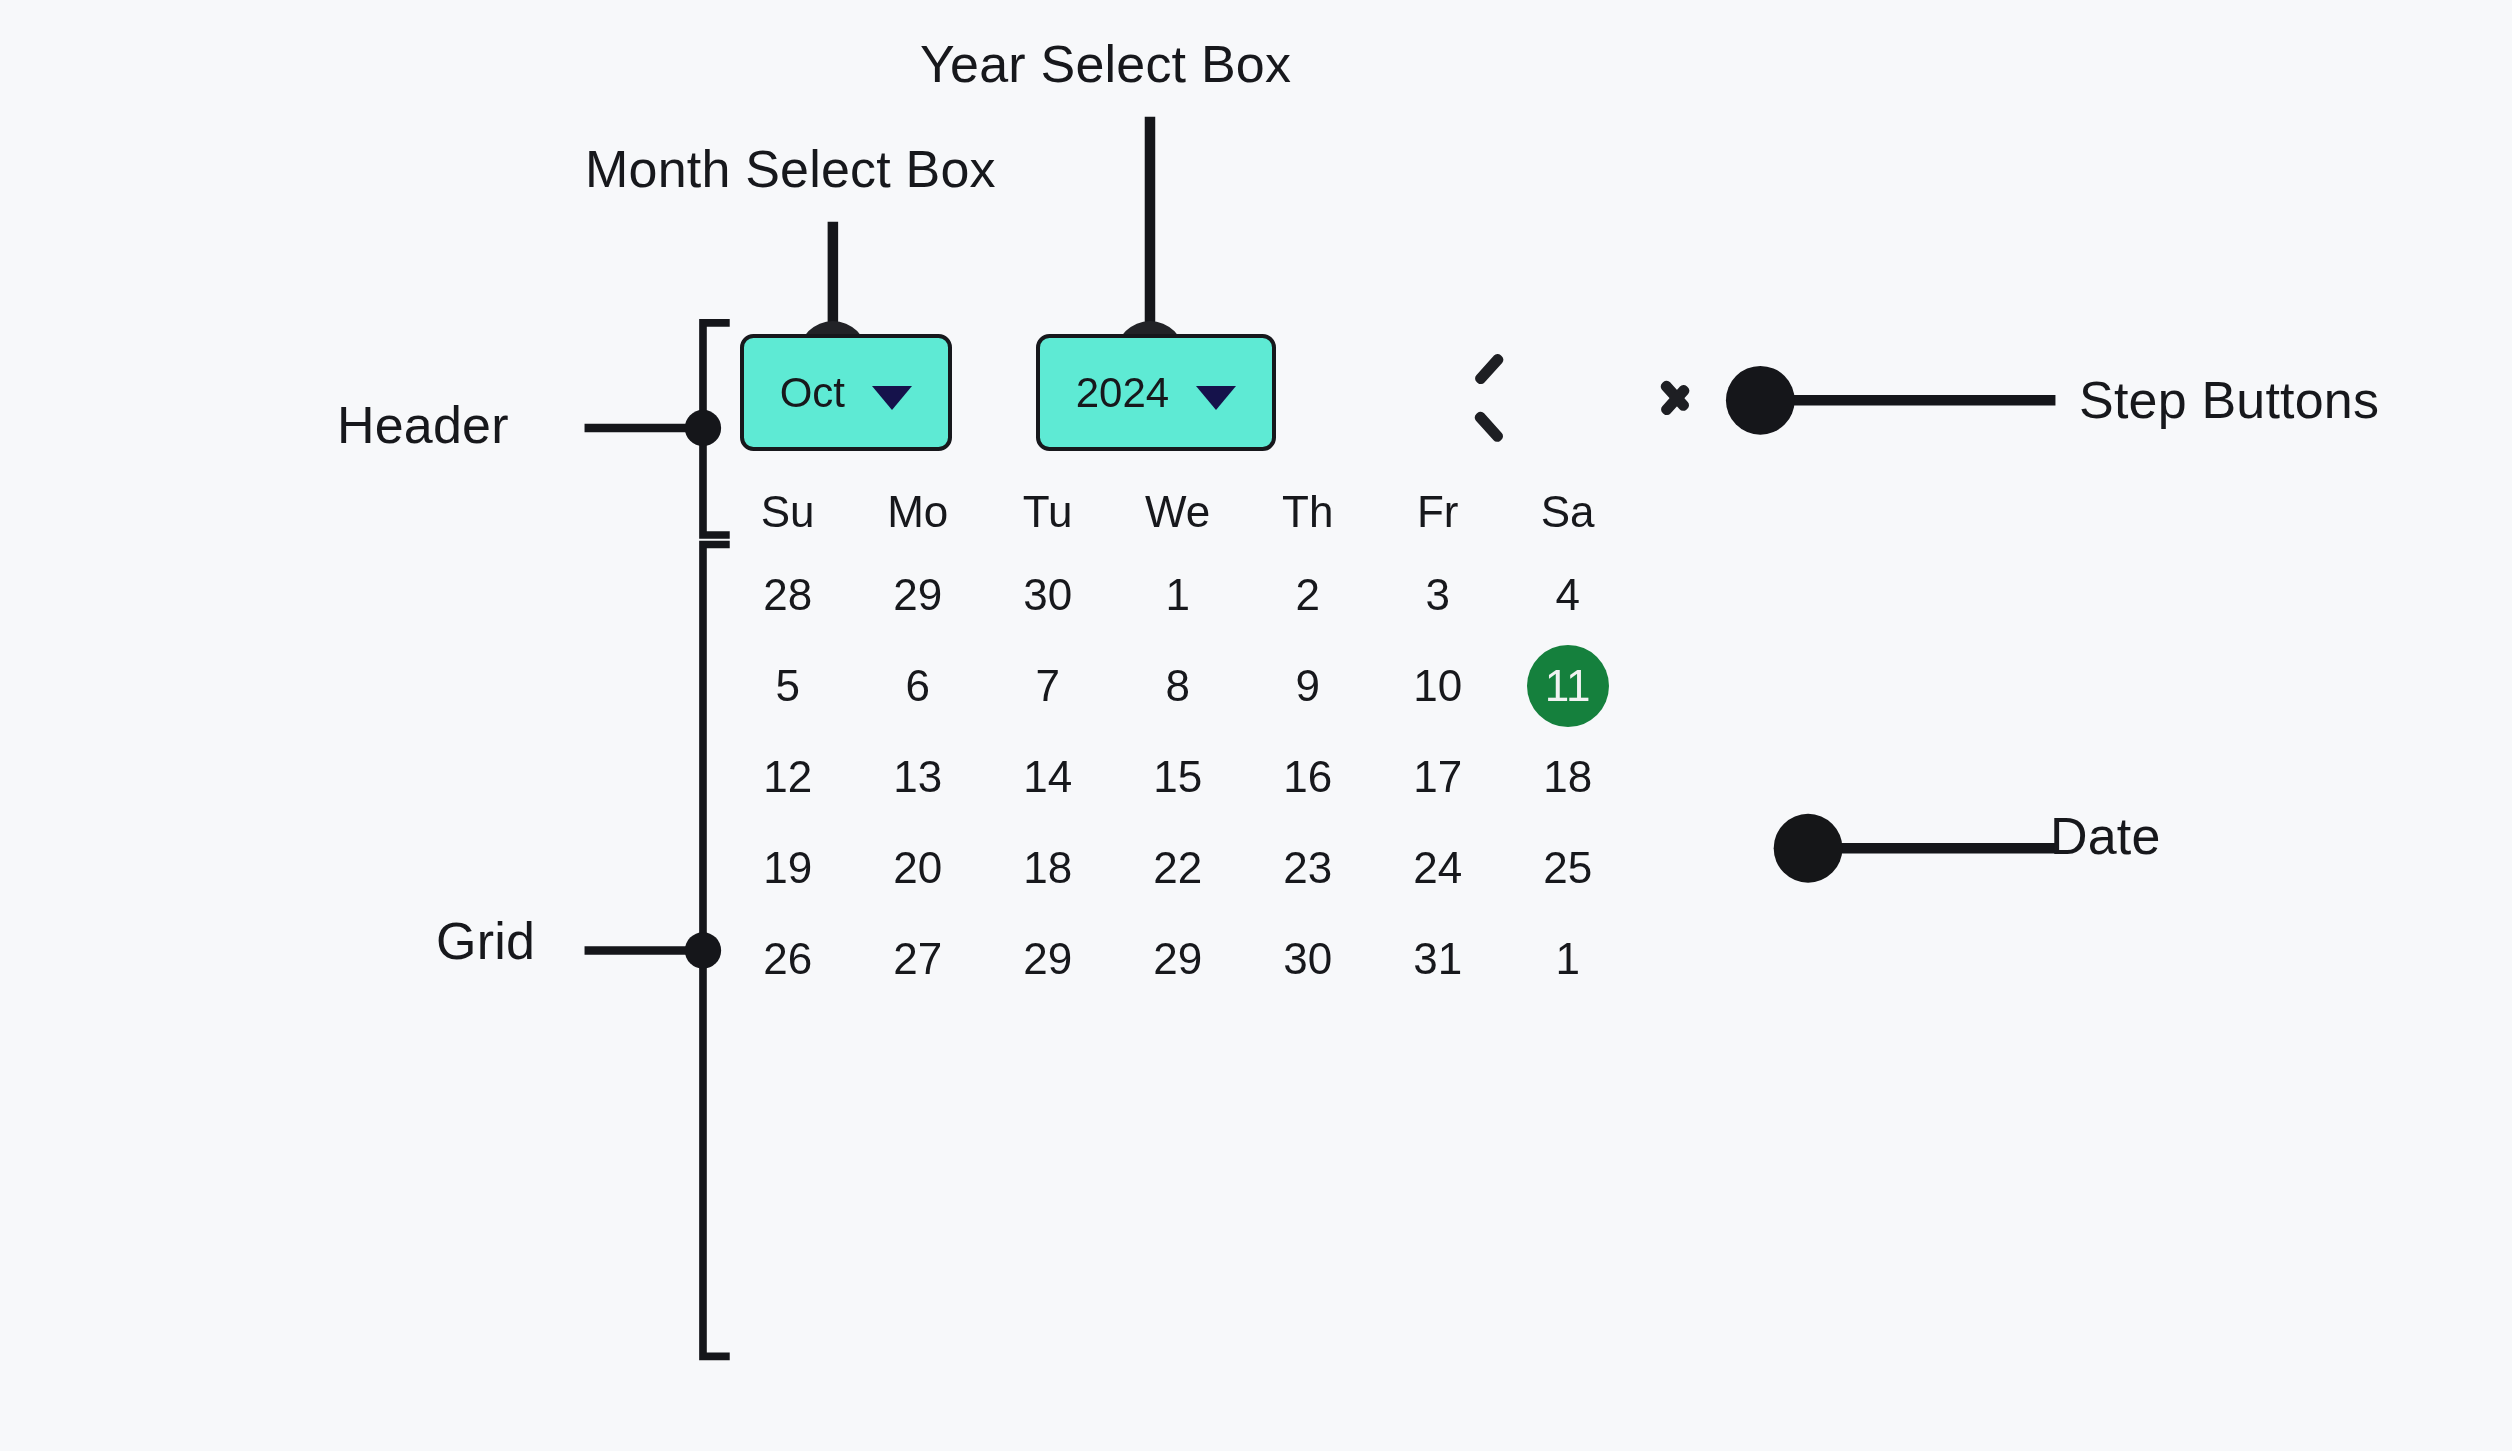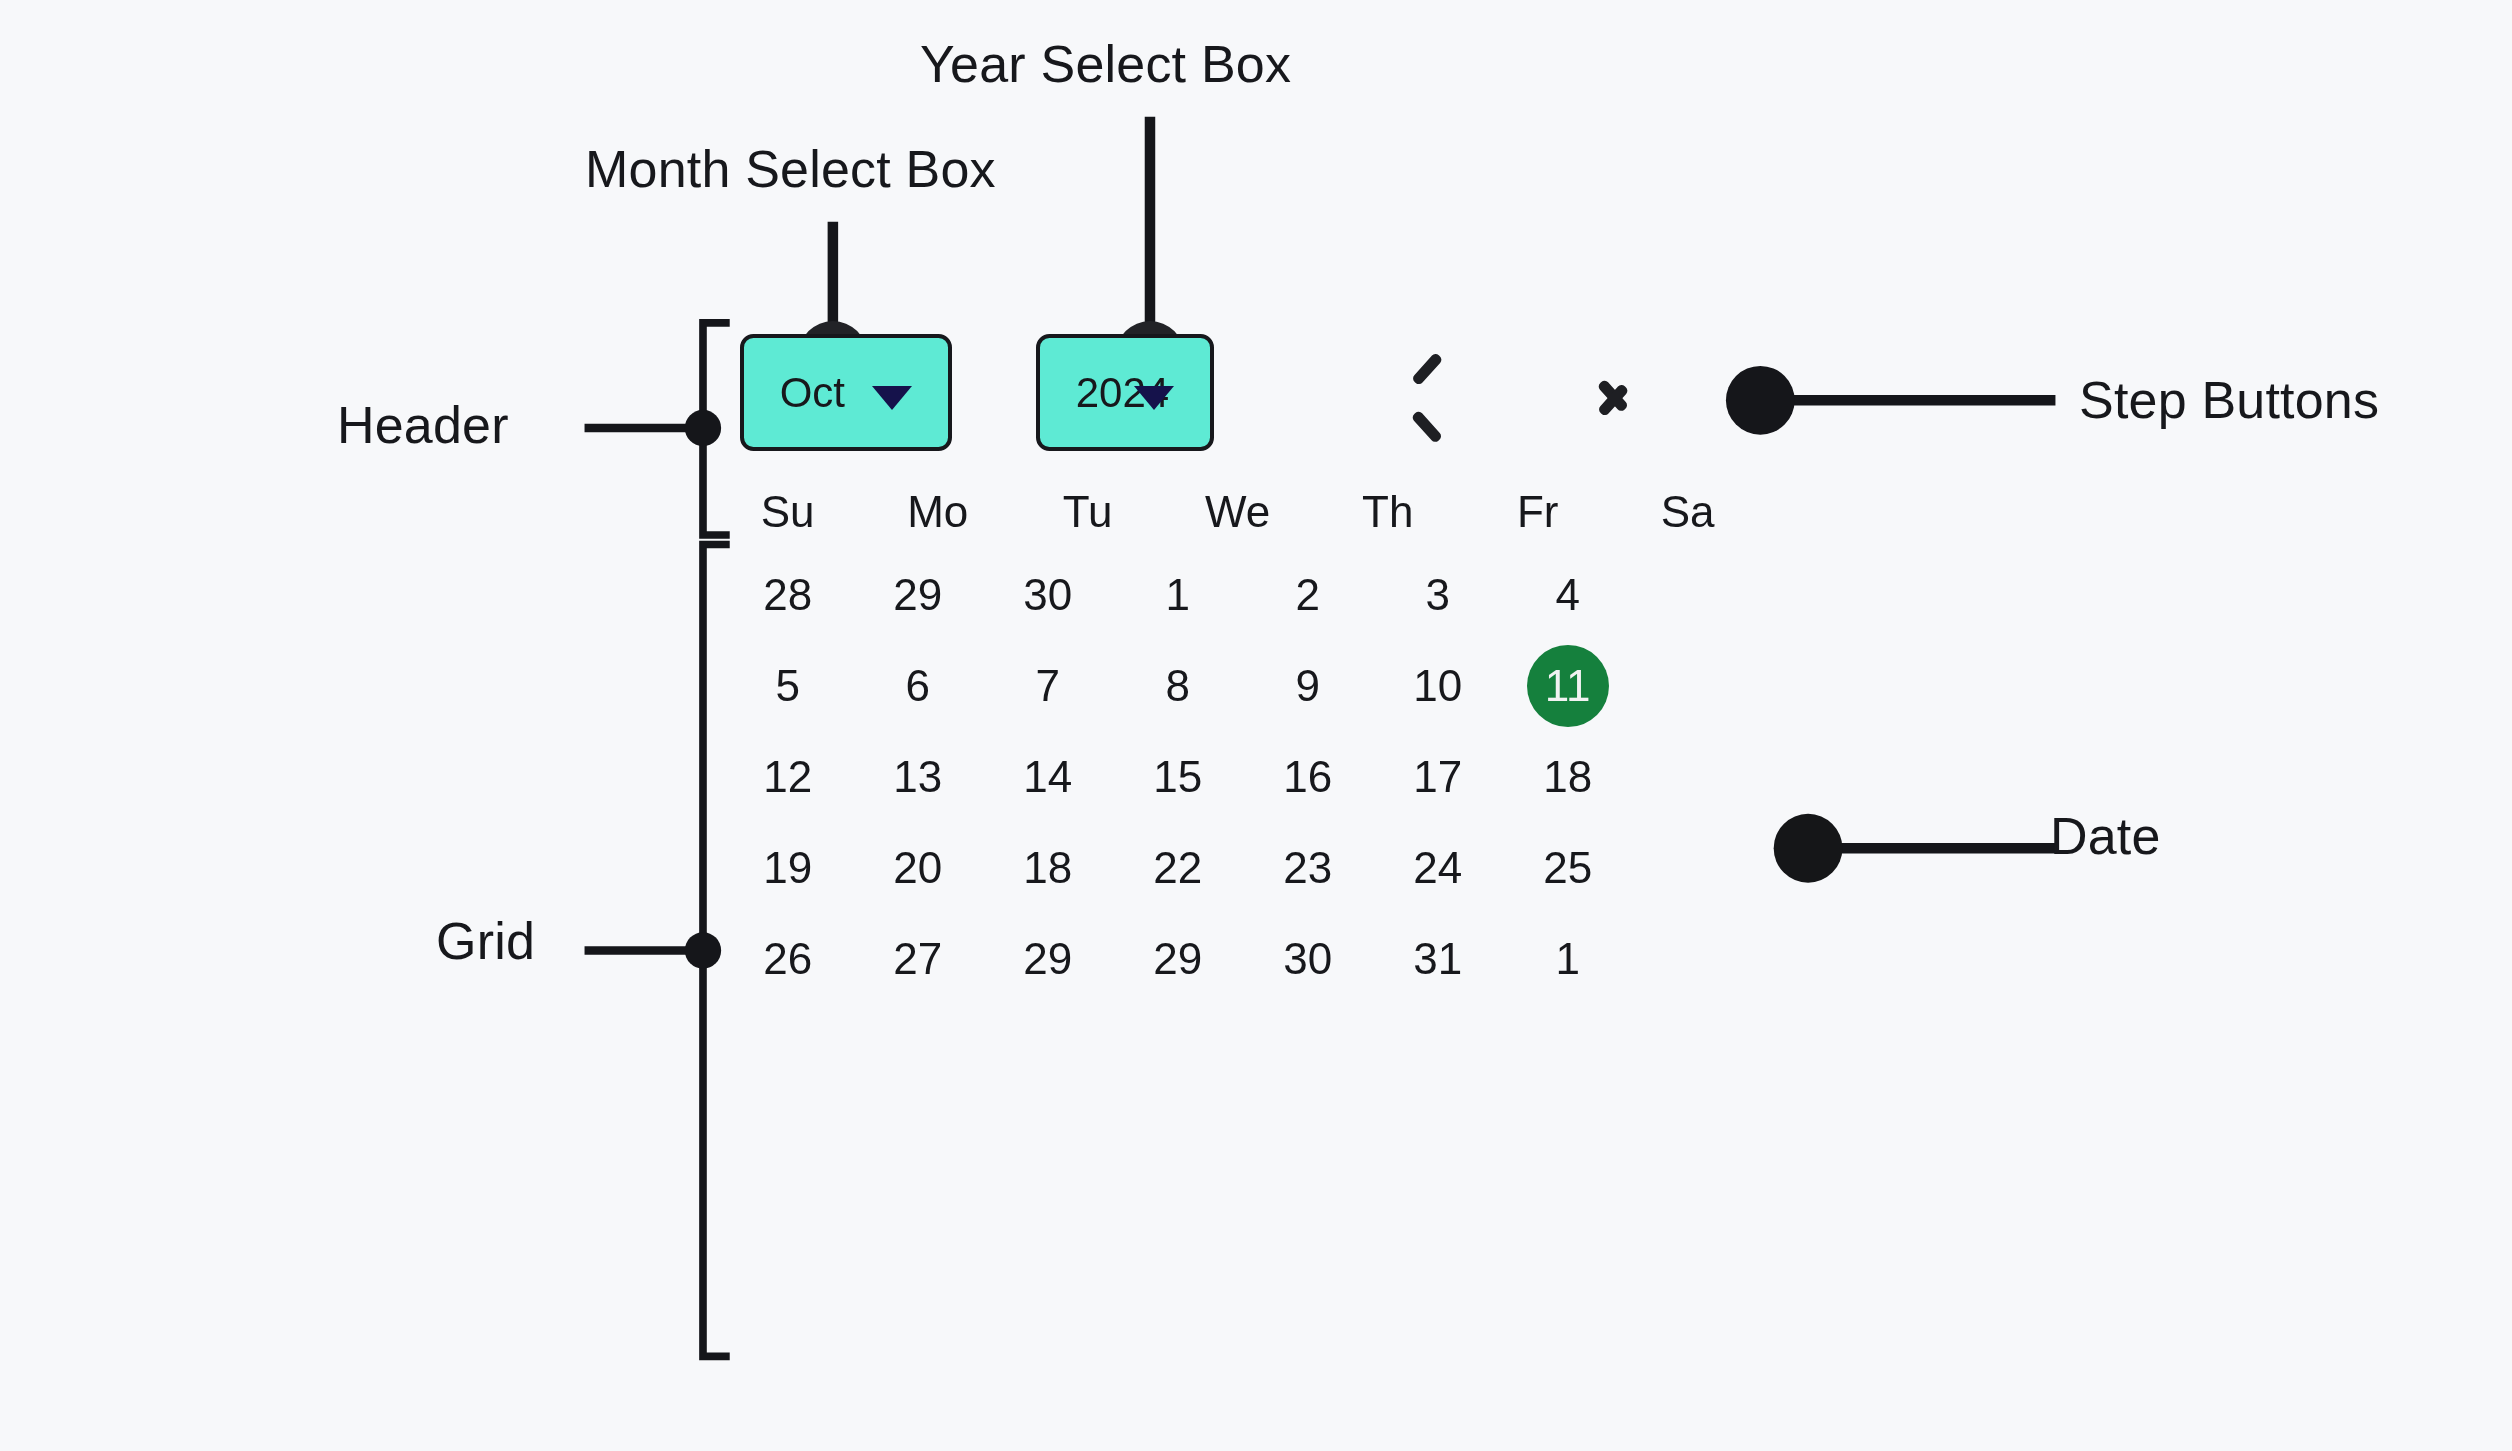--- a/index.html
+++ b/index.html
@@ -62,21 +62,21 @@
     height: 117px;
     border: 4.8px solid #17181c;
     border-radius: 13.4px;
     background: #5eead4;
     display: flex;
     align-items: center;
     padding: 0 0 0 36px;
     cursor: pointer;
   }
   #month-select { width: 212px; }
-  #year-select  { width: 178px; margin-left: 84px; }
+  #year-select  { width: 240px; margin-left: 84px; }
 
   .select-value {
     font-size: 42px;
     color: #17181c;
     line-height: 1;
   }
   .select-arrow {
     position: absolute;
     right: 36px;
     top: 50%;
@@ -125,21 +125,21 @@
   
   .cal-grid {
     padding-top: 9.6px;
     padding-left: 5.7px;
   }
   .cal-row {
     display: flex;
     height: 91px;
     align-items: center;
   }
-  .cal-row.weekdays { height: 76px; gap: 20px; }
+  .cal-row.weekdays { height: 76px; }
   .cal-cell {
     width: 96px;
     margin-right: 34px;
     display: flex;
     align-items: center;
     justify-content: center;
     font-size: 44px;
     color: #17181c;
     line-height: 1;
   }

